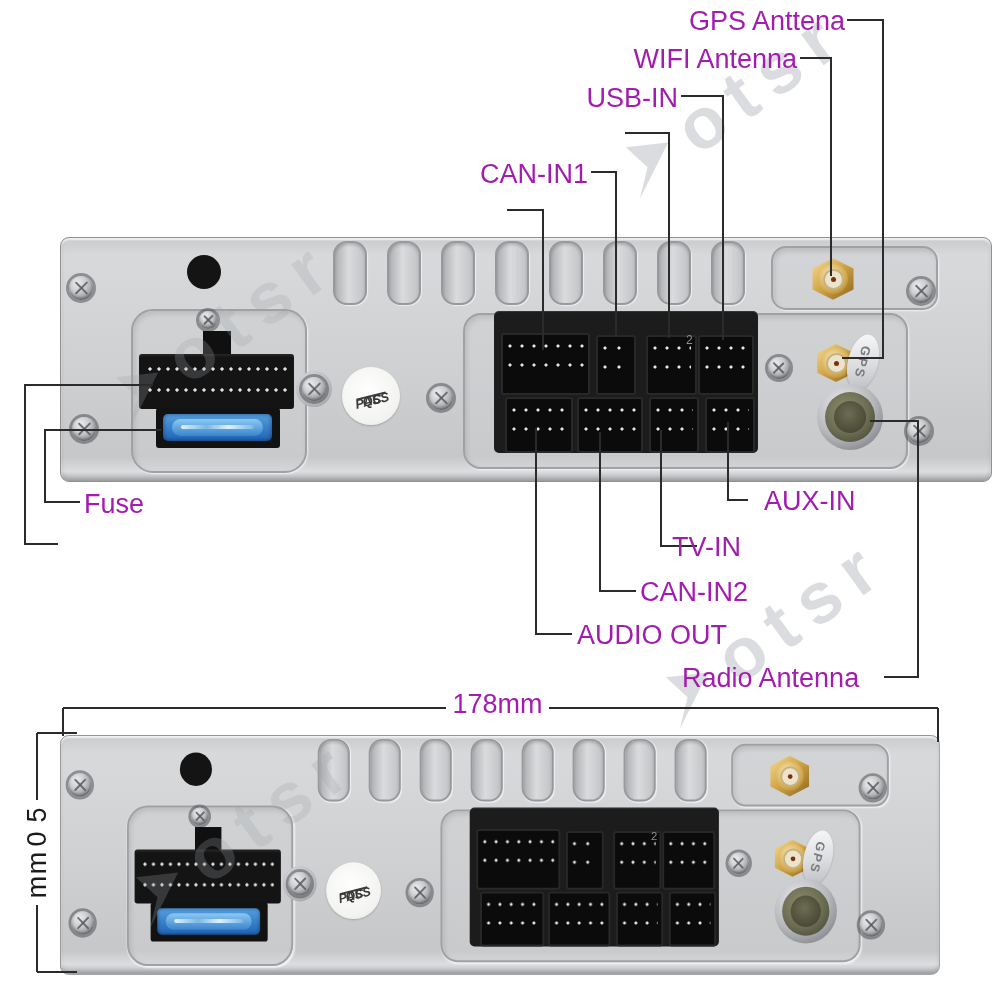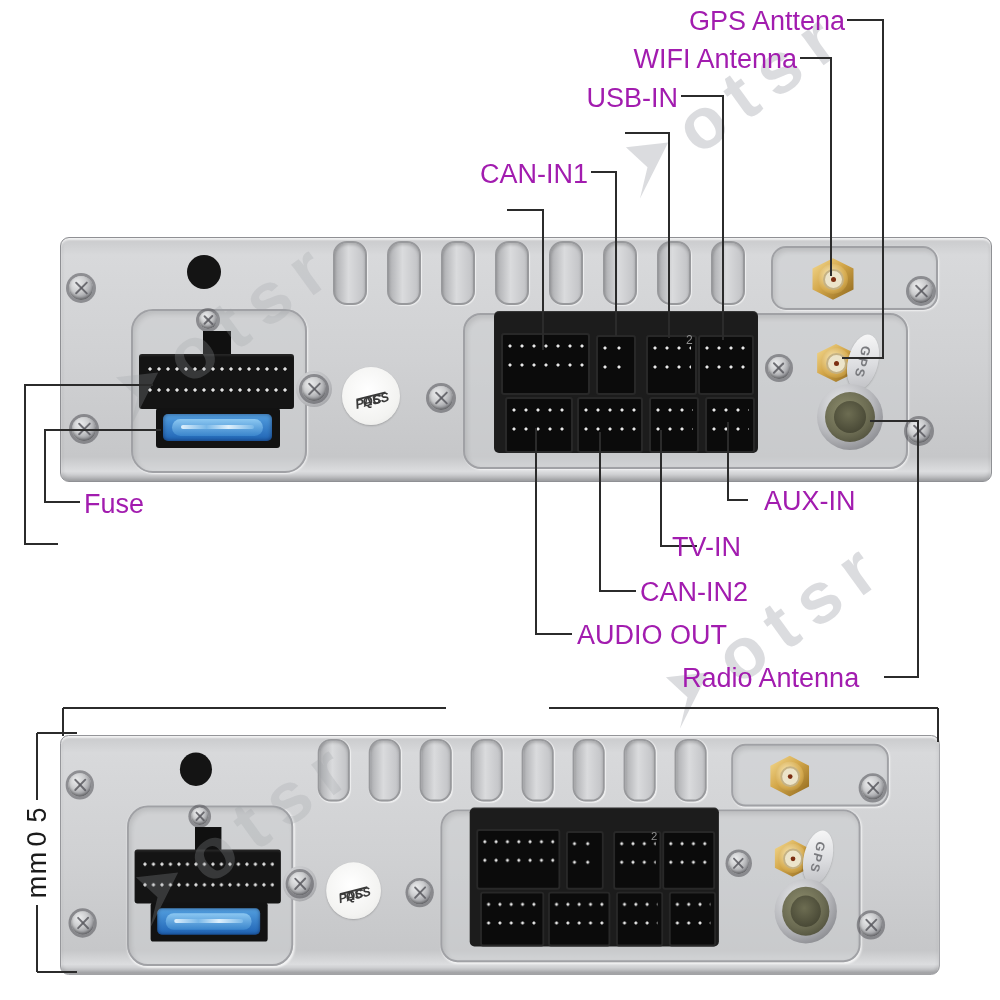--- a/index.html
+++ b/index.html
@@ -330,19 +330,20 @@
   <div class="lbl r" style="left:595px;top:6px">GPS Anttena</div>
   <div class="lbl r" style="left:428px;top:83px">USB-IN</div>
   <div class="lbl r" style="left:547px;top:44px">WIFI Antenna</div>
   <div class="lbl r" style="left:338px;top:159px">CAN-IN1</div>
   <div class="lbl" style="left:84px;top:489px">Fuse</div>
   <div class="lbl" style="left:764px;top:486px">AUX-IN</div>
   <div class="lbl" style="left:672px;top:532px">TV-IN</div>
   <div class="lbl" style="left:640px;top:577px">CAN-IN2</div>
   <div class="lbl" style="left:577px;top:620px">AUDIO OUT</div>
   <div class="lbl" style="left:682px;top:663px">Radio Antenna</div>
+  <div class="lbl c" style="left:420px;top:689px">178mm</div>
   <div class="vlabel">
       <span class="vchar">5</span>
       <span class="vchar">0</span>
       <span class="vchar">m</span>
       <span class="vchar">m</span>
     </div>
 </div>
 
 </body></html>

